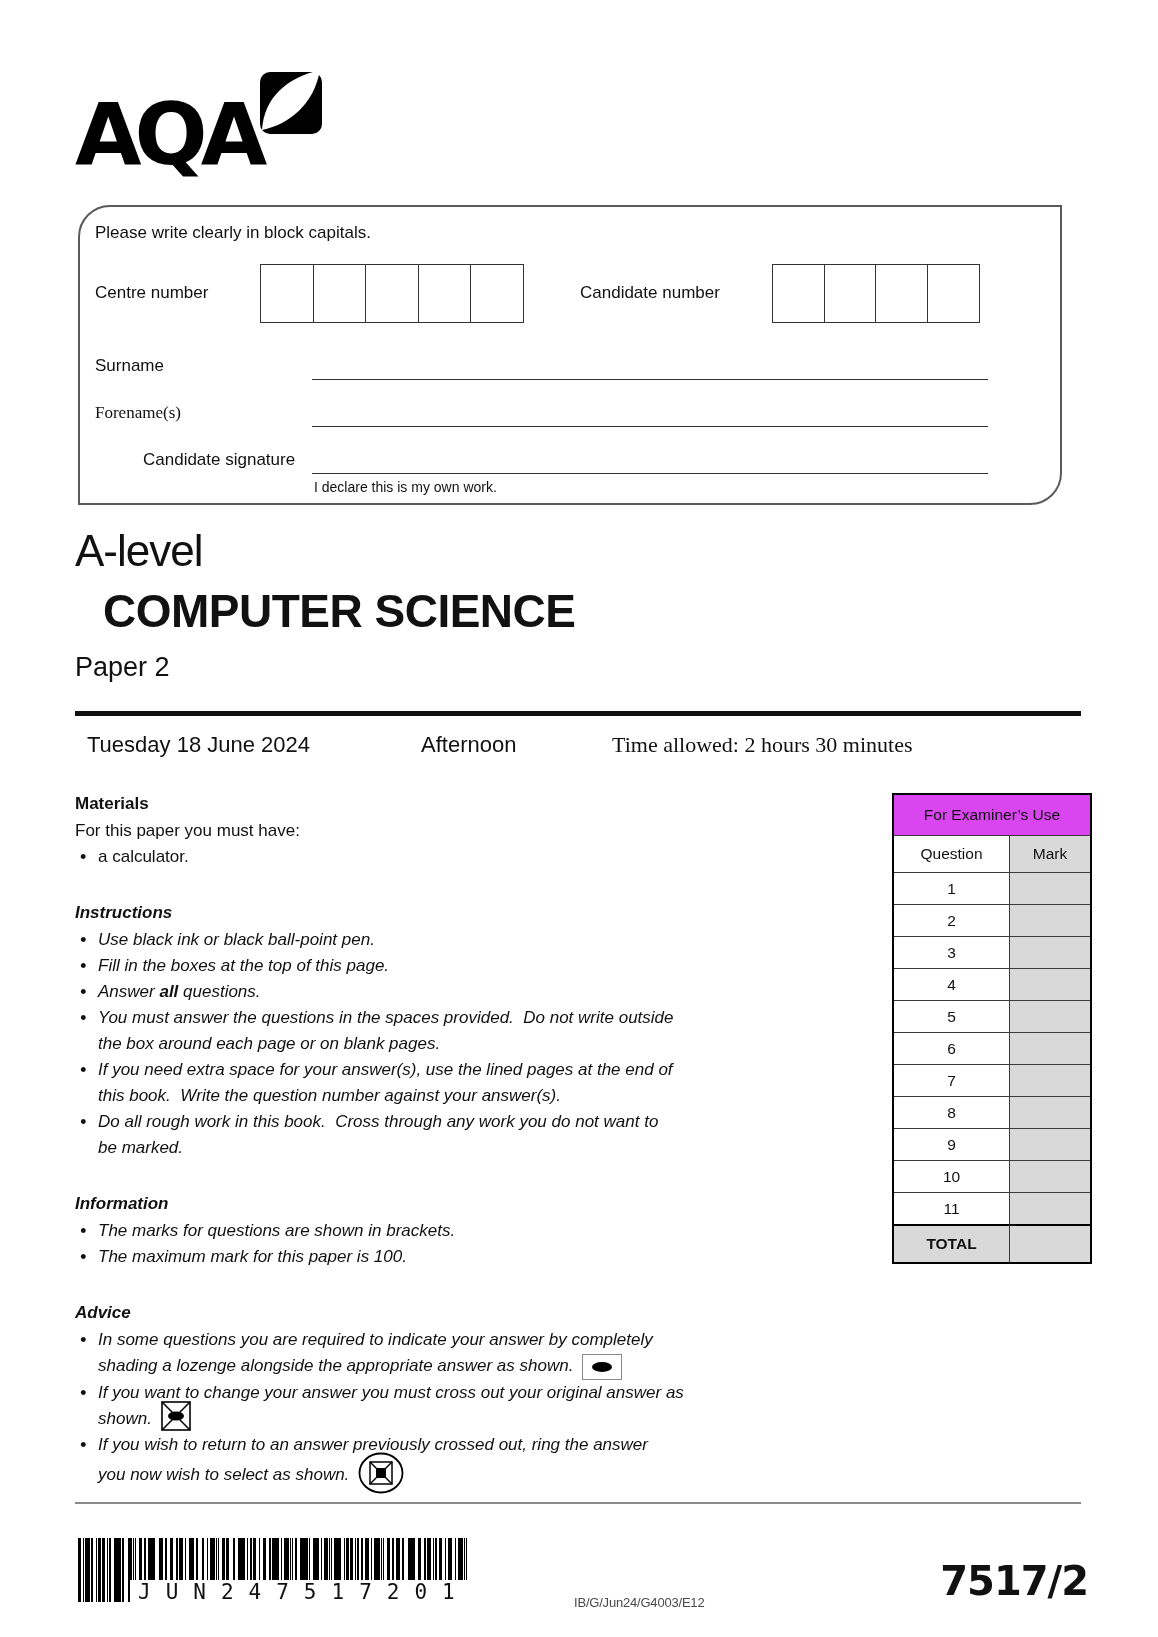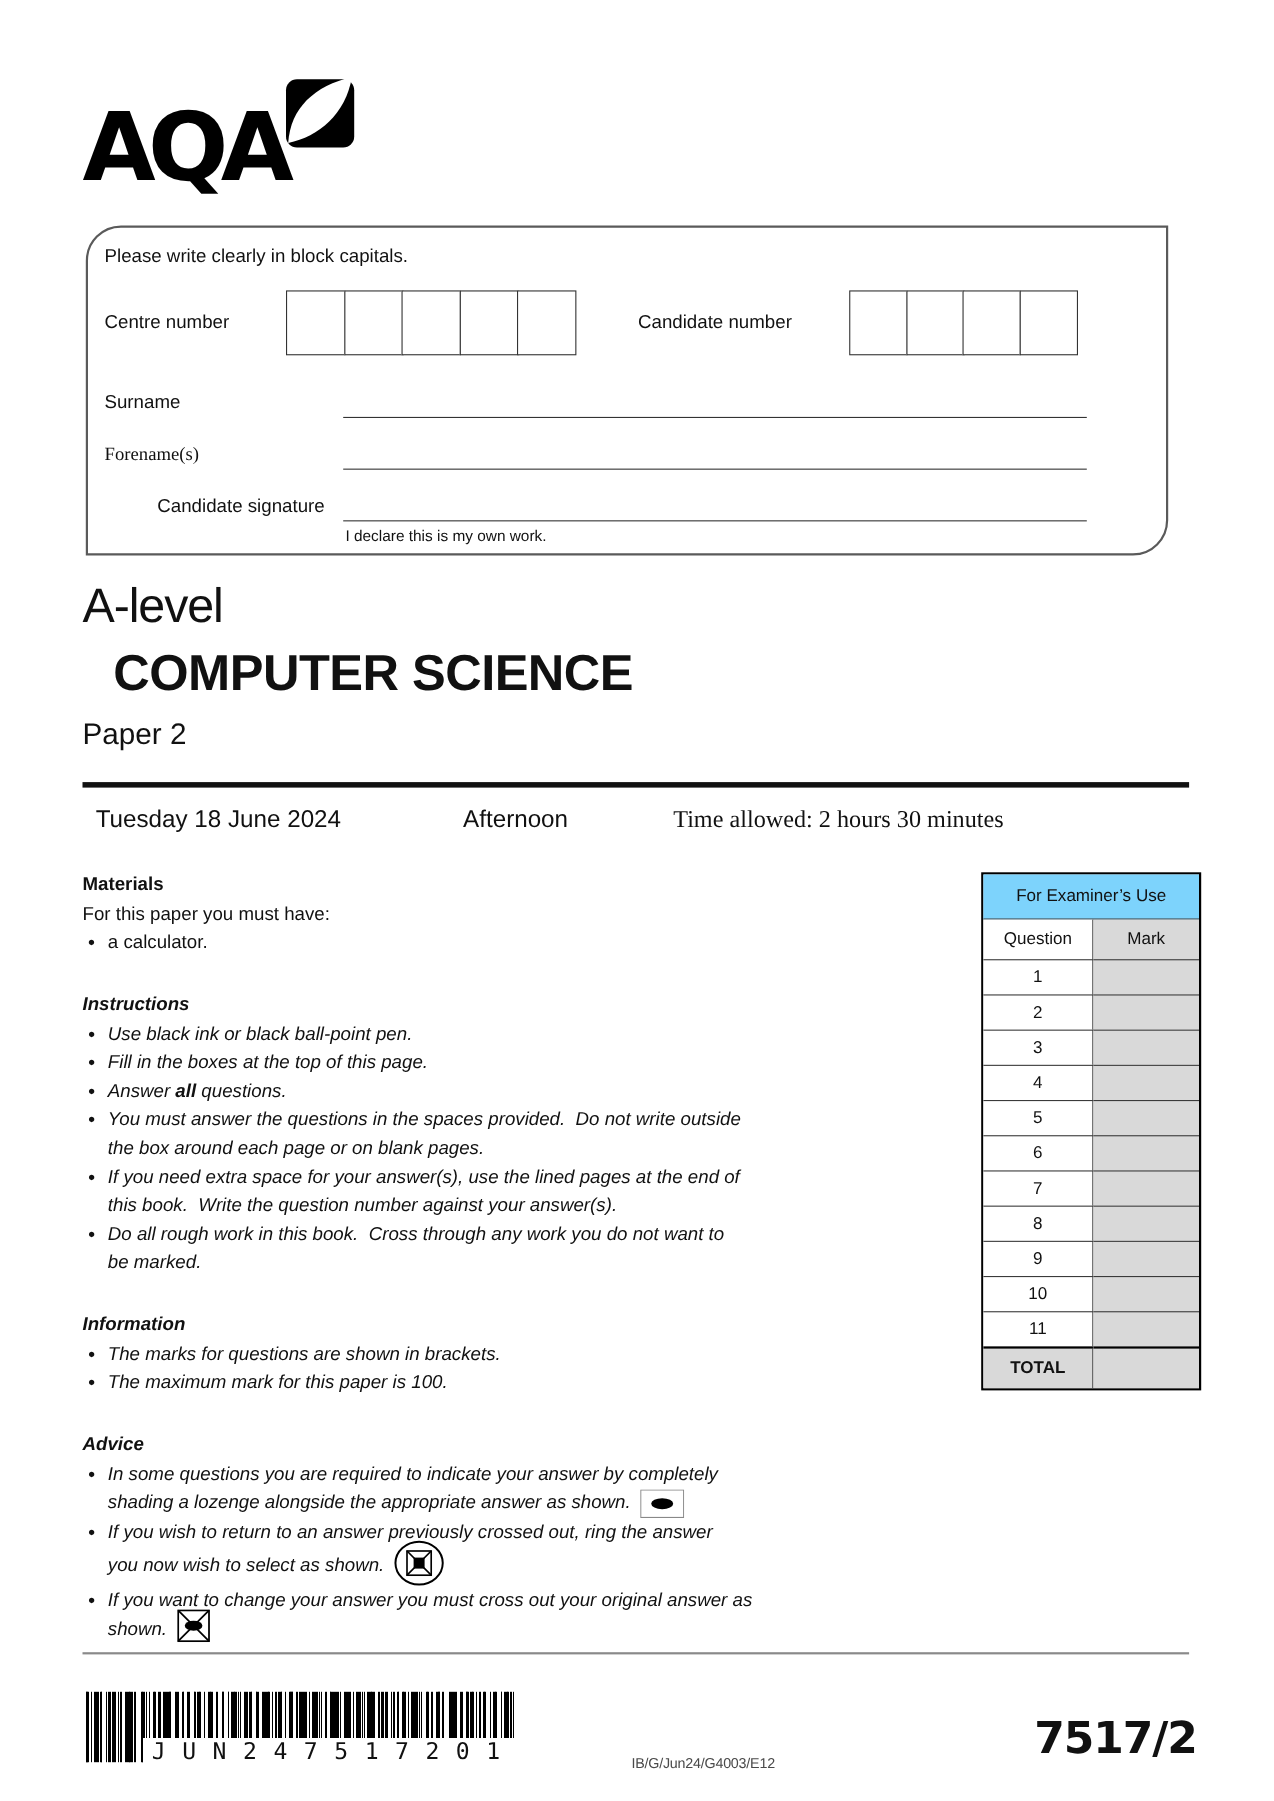--- a/index.html
+++ b/index.html
@@ -42,23 +42,23 @@
   .sec + .sec{margin-top:30px;font-style:italic;}
   ul.blist{list-style:none;margin:0;padding:0;}
   ul.blist li{position:relative;padding-left:23px;margin:0;}
   ul.blist li::before{content:"\2022";position:absolute;left:5px;top:0;font-size:18px;}
   .pw{white-space:pre-wrap;}
   .adv-icon{display:inline-block;vertical-align:middle;margin-left:4px;}
   .adv-icon.low{margin-top:-6px;}
 
   
   .extbl{margin-left:auto;margin-right:-11px;margin-top:10px;width:196px;border:2px solid #000;background:#fff;font-size:15.5px;}
-  .ex-title{height:40px;background:#7dd3fc;display:flex;align-items:center;justify-content:center;border-bottom:1px solid #3a3a3a;}
+  .ex-title{height:40px;background:#d946ef;display:flex;align-items:center;justify-content:center;border-bottom:1px solid #3a3a3a;}
   .ex-row{display:flex;}
-  .ex-row .c1{width:100px;box-sizing:border-box;border-right:1px solid #3a3a3a;display:flex;align-items:center;justify-content:center;background:#fff;}
+  .ex-row .c1{width:116px;box-sizing:border-box;border-right:1px solid #3a3a3a;display:flex;align-items:center;justify-content:center;background:#fff;}
   .ex-row .c2{flex:1;background:#d9d9d9;}
   .ex-head .c1{height:36px;font-weight:normal;}
   .ex-head .c2{display:flex;align-items:center;justify-content:center;}
   .ex-q .c1{height:32px;border-top:1px solid #3a3a3a;}
   .ex-q .c2{border-top:1px solid #3a3a3a;}
   .ex-total .c1{height:38px;border-top:2px solid #000;background:#d9d9d9;font-weight:bold;}
   .ex-total .c2{border-top:2px solid #000;background:#d9d9d9;}
 
   
   .rule-gray{position:absolute;left:75px;top:1502px;width:1006px;height:2px;background:#8a8a8a;}
@@ -168,35 +168,35 @@
       </div>
 
       <div class="sec">
         <p class="sec-h">Advice</p>
         <ul class="blist">
           <li><span class="pw">In some questions you are required to indicate your answer by completely
 shading a lozenge alongside the appropriate answer as shown. </span><svg class="adv-icon" width="40" height="26">
                 <rect x="0.5" y="0.5" width="39" height="25" fill="#fff" stroke="#888"></rect>
                 <ellipse cx="20" cy="13" rx="10" ry="5" fill="#000"></ellipse>
               </svg></li>
+          <li><span class="pw">If you want to change your answer you must cross out your original answer as
+shown. </span><svg class="adv-icon low" width="30" height="30">
+                <rect x="1" y="1" width="28" height="28" fill="none" stroke="#000" stroke-width="1.6"></rect>
+                <line x1="1" y1="1" x2="29" y2="29" stroke="#000" stroke-width="1.6"></line>
+                <line x1="29" y1="1" x2="1" y2="29" stroke="#000" stroke-width="1.6"></line>
+                <ellipse cx="15" cy="15" rx="8" ry="4.5" fill="#000"></ellipse>
+              </svg></li>
           <li><span class="pw">If you wish to return to an answer previously crossed out, ring the answer
 you now wish to select as shown. </span><svg class="adv-icon low" width="46" height="42" style="overflow:visible">
                 <ellipse cx="23" cy="21" rx="21.5" ry="19.5" fill="none" stroke="#000" stroke-width="1.8"></ellipse>
                 <rect x="12" y="10" width="22" height="22" fill="none" stroke="#000" stroke-width="1.5"></rect>
                 <line x1="12" y1="10" x2="34" y2="32" stroke="#000" stroke-width="1.5"></line>
                 <line x1="34" y1="10" x2="12" y2="32" stroke="#000" stroke-width="1.5"></line>
                 <rect x="18" y="16" width="10" height="10" fill="#000"></rect>
               </svg></li>
-          <li><span class="pw">If you want to change your answer you must cross out your original answer as
-shown. </span><svg class="adv-icon low" width="30" height="30">
-                <rect x="1" y="1" width="28" height="28" fill="none" stroke="#000" stroke-width="1.6"></rect>
-                <line x1="1" y1="1" x2="29" y2="29" stroke="#000" stroke-width="1.6"></line>
-                <line x1="29" y1="1" x2="1" y2="29" stroke="#000" stroke-width="1.6"></line>
-                <ellipse cx="15" cy="15" rx="8" ry="4.5" fill="#000"></ellipse>
-              </svg></li>
         </ul>
       </div>
 
     </div>
 
     <div class="extbl">
       <div class="ex-title">For Examiner’s Use</div>
       <div class="ex-row ex-head">
         <div class="c1">Question</div>
         <div class="c2">Mark</div>

